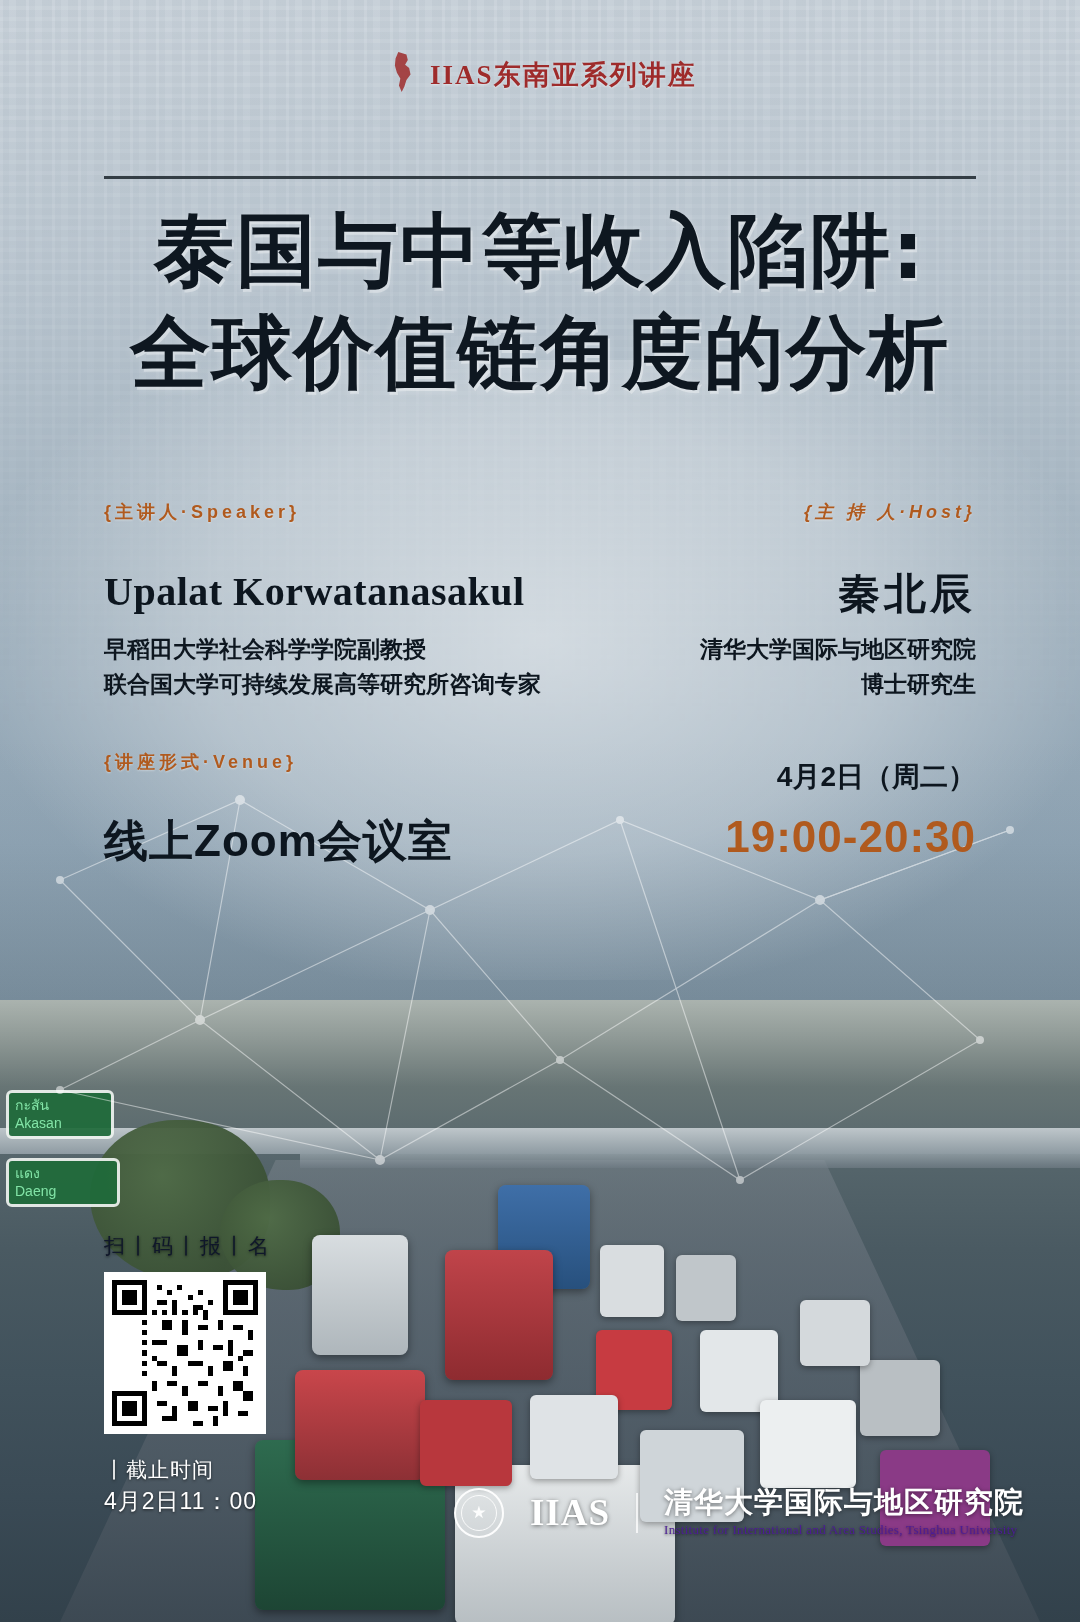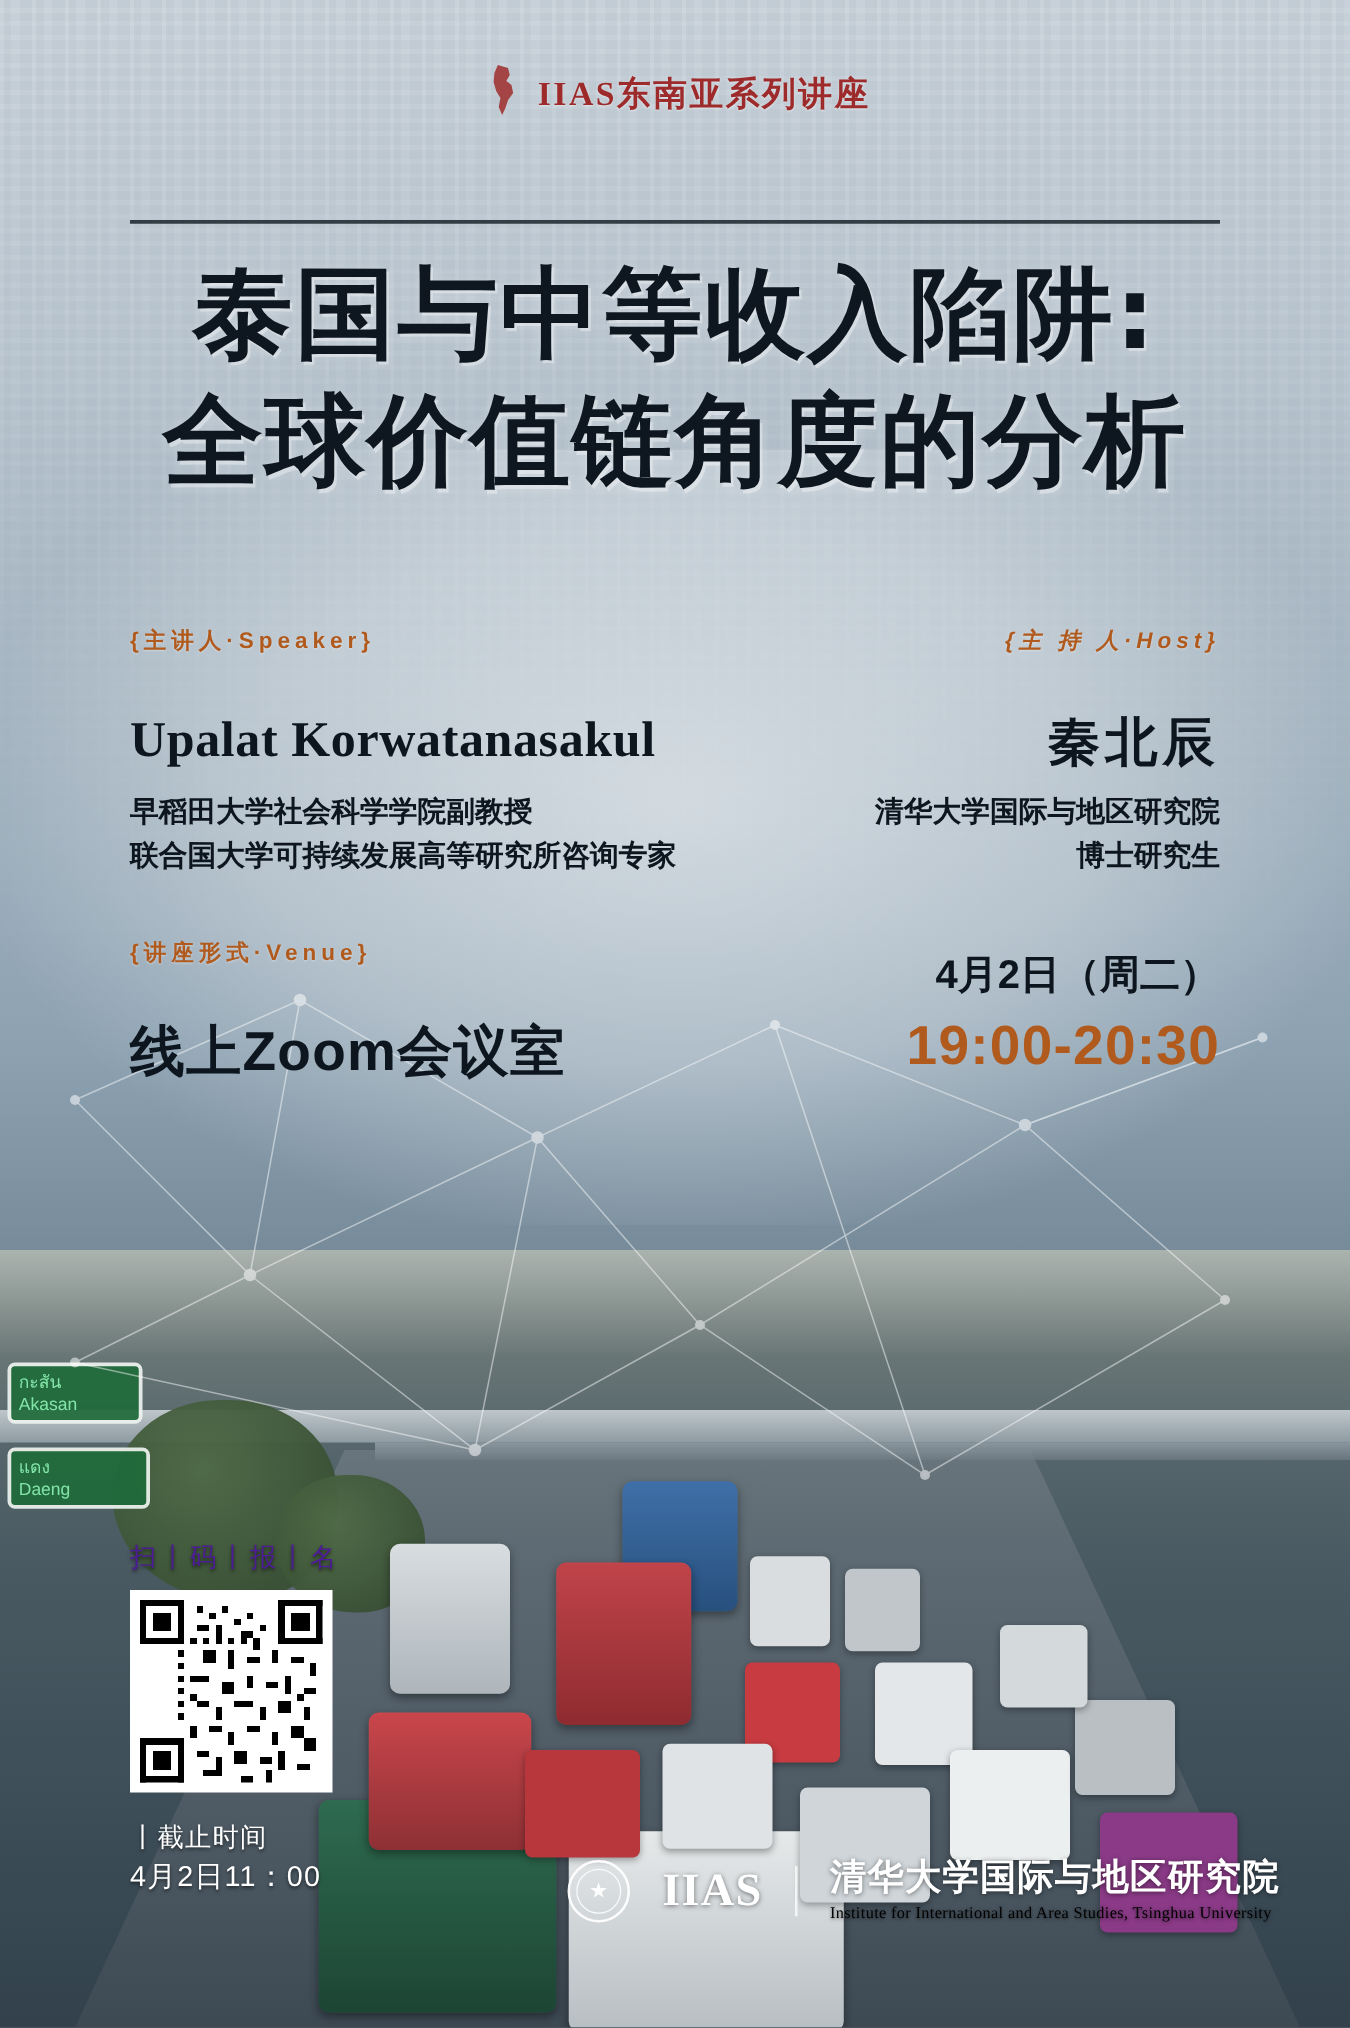--- a/index.html
+++ b/index.html
@@ -244,38 +244,38 @@
     color: #0d161f;
     font-weight: bold;
     font-size: 44px;
     letter-spacing: 1px;
   }
   .date {
     position: absolute;
     top: 758px;
     right: 104px;
     color: #0d161f;
-    font-size: 32px;
+    font-size: 28px;
     font-weight: bold;
   }
   .time {
     position: absolute;
     top: 812px;
     right: 104px;
     color: #b05a1e;
     font-size: 44px;
     font-weight: bold;
     letter-spacing: 1px;
   }
 
   .qr-label {
     position: absolute;
     top: 1232px;
     left: 104px;
-    color: #4c1d95;
+    color: #0f172a;
     font-size: 21px;
     letter-spacing: 3px;
     text-shadow: 0 1px 3px rgba(0,0,0,0.6);
   }
   .qr-box {
     position: absolute;
     top: 1272px;
     left: 104px;
     width: 162px;
     height: 162px;
@@ -356,21 +356,21 @@
     font-size: 29px;
     font-weight: bold;
     color: #fff;
     letter-spacing: 1px;
     text-shadow: 0 1px 4px rgba(0,0,0,0.5);
     line-height: 1.1;
   }
   .org-en {
     font-family: "Liberation Serif", serif;
     font-size: 13px;
-    color: #000000;
+    color: #4c1d95;
     letter-spacing: 0.3px;
     text-shadow: 0 1px 3px rgba(0,0,0,0.6);
     margin-top: 3px;
   }
 </style>
 </head>
 <body>
 
 <div class="poster">
 

